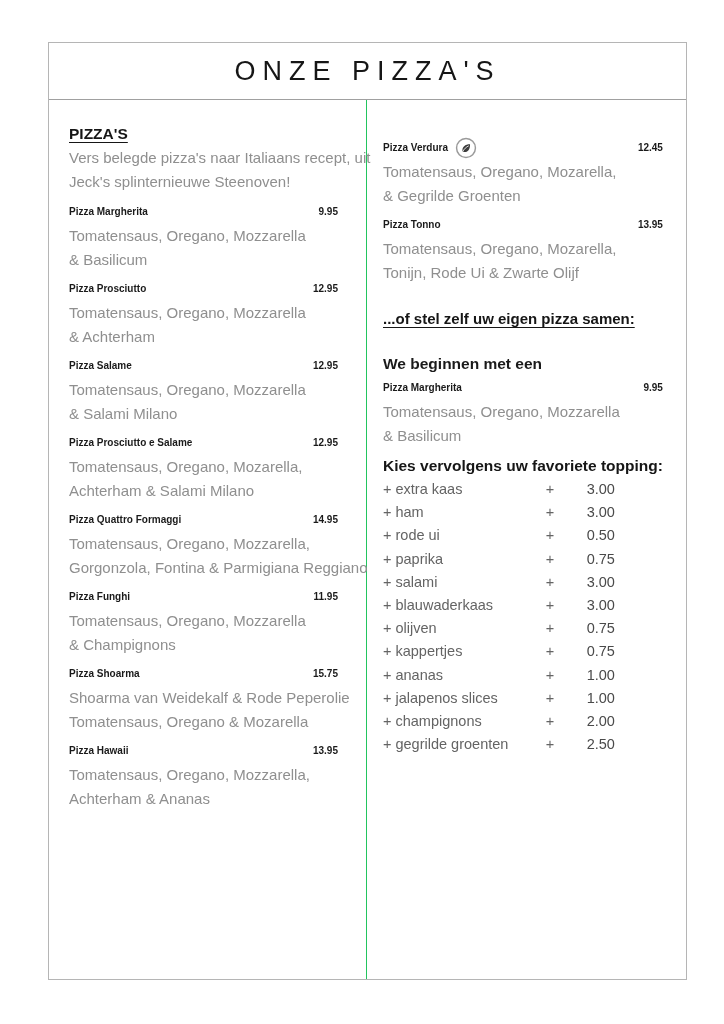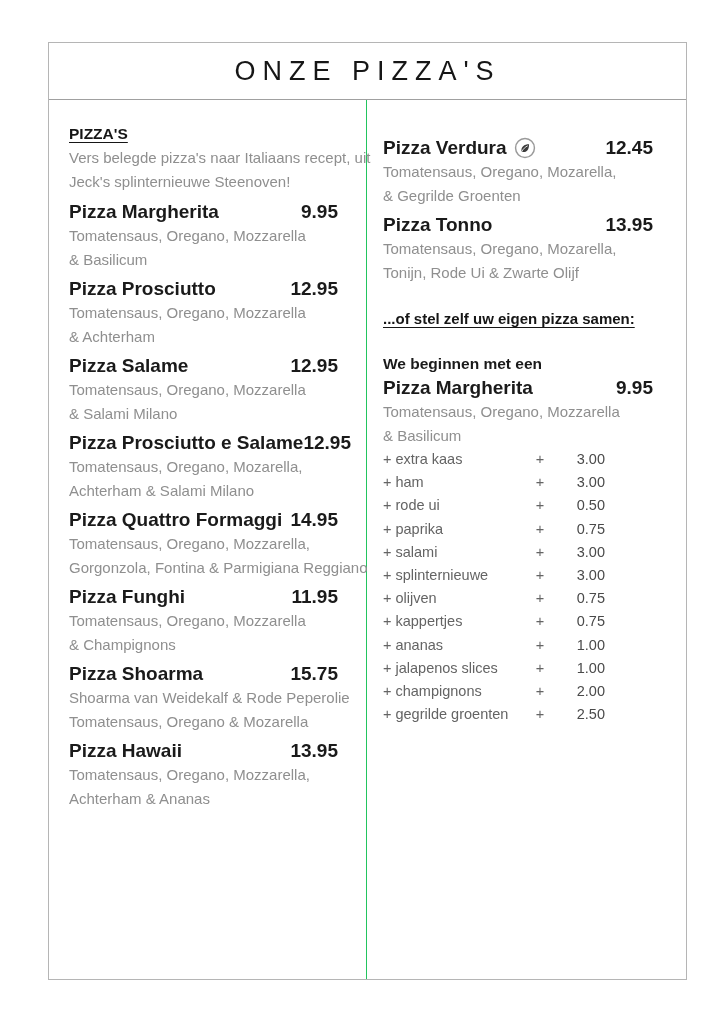--- a/index.html
+++ b/index.html
@@ -71,21 +71,21 @@
     white-space: nowrap;
   }
   .item {
     margin-bottom: 5px;
   }
   .item-head {
     display: flex;
     justify-content: space-between;
     align-items: center;
     font-weight: bold;
-    font-size: 19px;
+    font-size: 10px;
     line-height: 24px;
     color: #1a1a1a;
   }
   .item-name {
     display: inline-flex;
     align-items: center;
     gap: 7px;
     white-space: nowrap;
   }
   .item-price {
@@ -299,20 +299,21 @@
         <div class="item-head">
           <span class="item-name">Pizza Margherita</span>
           <span class="item-price">9.95</span>
         </div>
         <div class="desc">
           <div>Tomatensaus, Oregano, Mozzarella</div>
           <div>&amp; Basilicum</div>
         </div>
       </div>
 
+      <div class="toppings-heading">Kies vervolgens uw favoriete topping:</div>
 
       <div class="toppings">
         <div class="topping-row">
           <span class="topping-label">+ extra kaas</span>
           <span class="topping-plus">+</span>
           <span class="topping-price">3.00</span>
         </div>
         <div class="topping-row">
           <span class="topping-label">+ ham</span>
           <span class="topping-plus">+</span>
@@ -327,21 +328,21 @@
           <span class="topping-label">+ paprika</span>
           <span class="topping-plus">+</span>
           <span class="topping-price">0.75</span>
         </div>
         <div class="topping-row">
           <span class="topping-label">+ salami</span>
           <span class="topping-plus">+</span>
           <span class="topping-price">3.00</span>
         </div>
         <div class="topping-row">
-          <span class="topping-label">+ splinternieuwe</span>
+          <span class="topping-label">+ blauwaderkaas</span>
           <span class="topping-plus">+</span>
           <span class="topping-price">3.00</span>
         </div>
         <div class="topping-row">
           <span class="topping-label">+ olijven</span>
           <span class="topping-plus">+</span>
           <span class="topping-price">0.75</span>
         </div>
         <div class="topping-row">
           <span class="topping-label">+ kappertjes</span>

